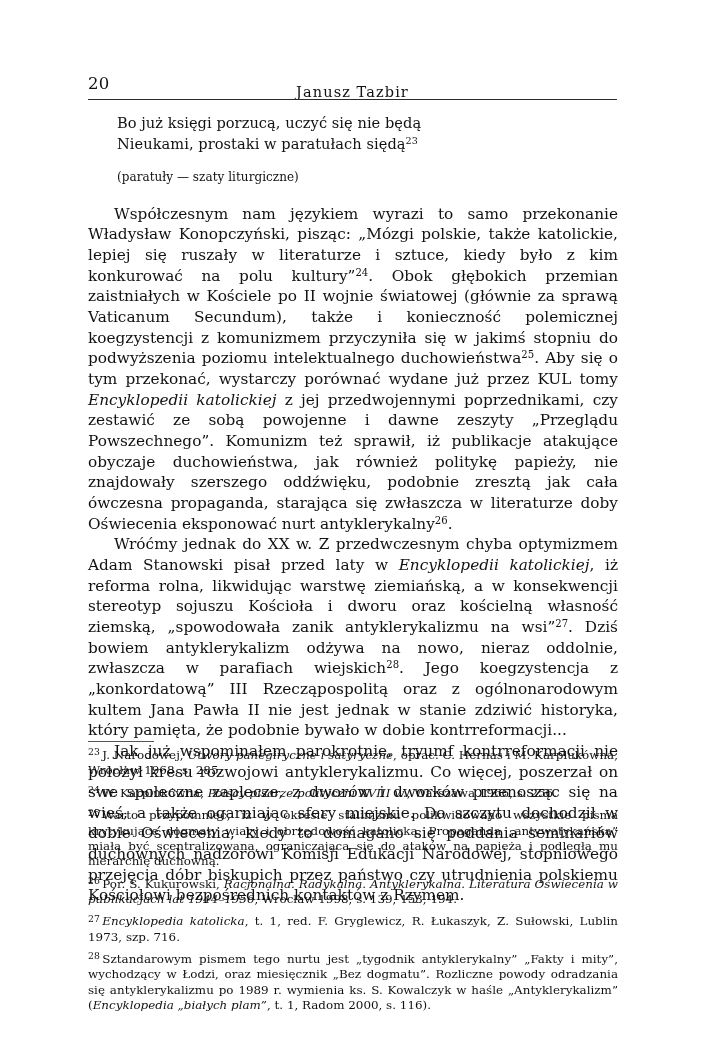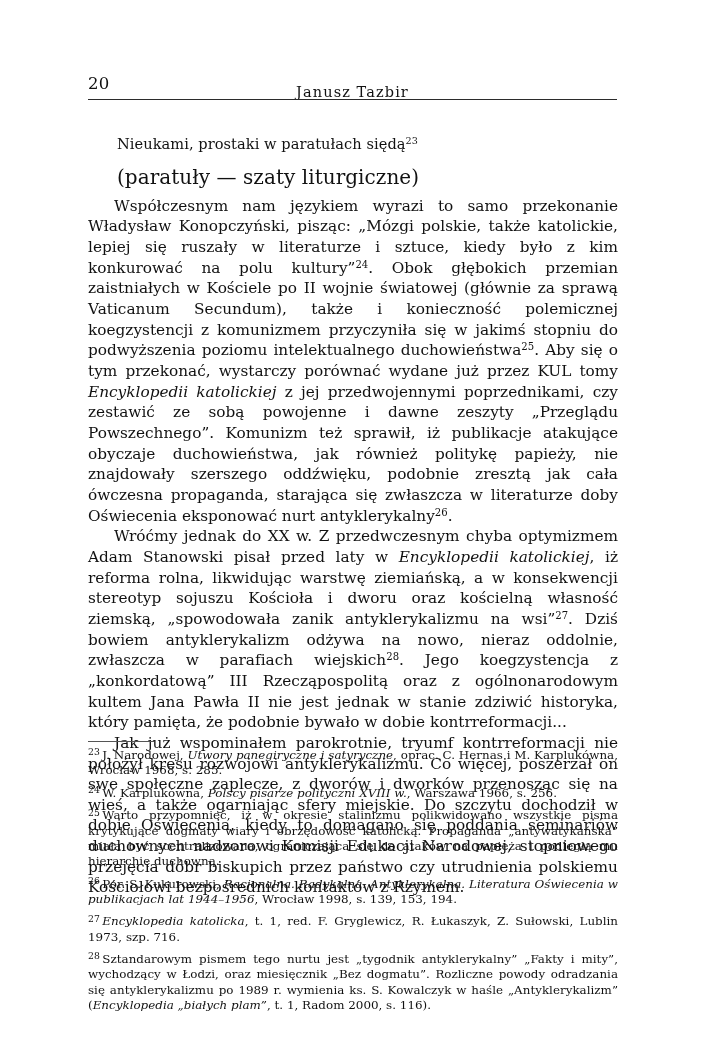--- a/index.html
+++ b/index.html
@@ -65,36 +65,36 @@
     top: 113px;
     width: 530px;
   }
   .verse {
     font-size: 14.6px;
     line-height: 20.6px;
     margin: 0 0 0 29px;
     letter-spacing: 0.05px;
   }
   .verse-gloss {
-    font-size: 20px;
+    font-size: 12px;
     line-height: 20.6px;
-    margin: 13px 0 8px 29px;
+    margin: 13px 0 0 29px;
     letter-spacing: 0.05px;
   }
   p.para {
     font-size: 15.3px;
     line-height: 20.65px;
     margin: 0;
     text-align: justify;
     text-justify: inter-word;
     letter-spacing: 0.01px;
     text-indent: 26px;
     hyphens: manual;
   }
-  p.para.first { }
+  p.para.first { margin-top: 16px; }
   p.para + p.para { margin-top: 0; }
   .it { font-style: italic; }
   sup {
     font-size: 0.66em;
     line-height: 0;
     vertical-align: 0.52em;
   }
 
   
   .fn-rule {
@@ -133,21 +133,21 @@
 
   <div class="running-head">
     <span class="folio">20</span>
     <span class="head-title">Janusz  Tazbir</span>
   </div>
   <div class="head-rule"></div>
 
   <div class="body-block">
 
     <div class="verse">
-      <br>
+      <span>Bo już księgi porzucą, uczyć się nie będą</span><br>
       <span>Nieukami, prostaki w paratułach siędą</span><sup>23</sup>
     </div>
 
     <div class="verse-gloss">(paratuły — szaty liturgiczne)</div>
 
     <div id="paragraph-host">
         <p class="para first"><span>Współczesnym nam językiem wyrazi to samo przekonanie Władysław Konopczyński, pisząc: „Mózgi polskie, także katolickie, lepiej się ruszały w literaturze i sztuce, kiedy było z kim konkurować na polu kultury”</span><sup>24</sup><span>. Obok głębokich przemian zaistniałych w Kościele po II wojnie światowej (głównie za sprawą Vaticanum Secundum), także i konieczność polemicznej koegzystencji z komunizmem przyczyniła się w jakimś stopniu do podwyższenia poziomu intelektualnego duchowieństwa</span><sup>25</sup><span>. Aby się o tym przekonać, wystarczy porównać wydane już przez KUL tomy </span><span class="it">Encyklopedii katolickiej</span><span> z jej przedwojennymi poprzednikami, czy zestawić ze sobą powojenne i dawne zeszyty „Przeglądu Powszechnego”. Komunizm też sprawił, iż publikacje atakujące obyczaje duchowieństwa, jak również politykę papieży, nie znajdowały szerszego oddźwięku, podobnie zresztą jak cała ówczesna propaganda, starająca się zwłaszcza w literaturze doby Oświecenia eksponować nurt antyklerykalny</span><sup>26</sup><span>.</span></p>
         <p class="para"><span>Wróćmy jednak do XX w. Z przedwczesnym chyba optymizmem Adam Stanowski pisał przed laty w </span><span class="it">Encyklopedii katolickiej</span><span>, iż reforma rolna, likwidując warstwę ziemiańską, a w konsekwencji stereotyp sojuszu Kościoła i dworu oraz kościelną własność ziemską, „spowodowała zanik antyklerykalizmu na wsi”</span><sup>27</sup><span>. Dziś bowiem antyklerykalizm odżywa na nowo, nieraz oddolnie, zwłaszcza w parafiach wiejskich</span><sup>28</sup><span>. Jego koegzystencja z „konkordatową” III Rzecząpospolitą oraz z ogólnonarodowym kultem Jana Pawła II nie jest jednak w stanie zdziwić historyka, który pamięta, że podobnie bywało w dobie kontrreformacji...</span></p>
         <p class="para"><span>Jak już wspominałem parokrotnie, tryumf kontrreformacji nie położył kresu rozwojowi antyklerykalizmu. Co więcej, poszerzał on swe społeczne zaplecze, z dworów i dworków przenosząc się na wieś, a także ogarniając sfery miejskie. Do szczytu dochodził w dobie Oświecenia, kiedy to domagano się poddania seminariów duchownych nadzorowi Komisji Edukacji Narodowej, stopniowego przejęcia dóbr biskupich przez państwo czy utrudnienia polskiemu Kościołowi bezpośrednich kontaktów z Rzymem.</span></p>
       </div>

